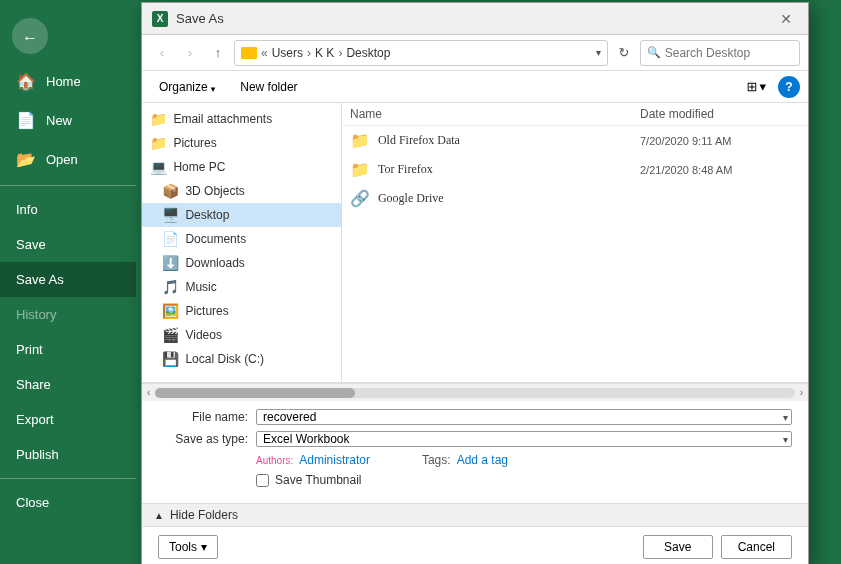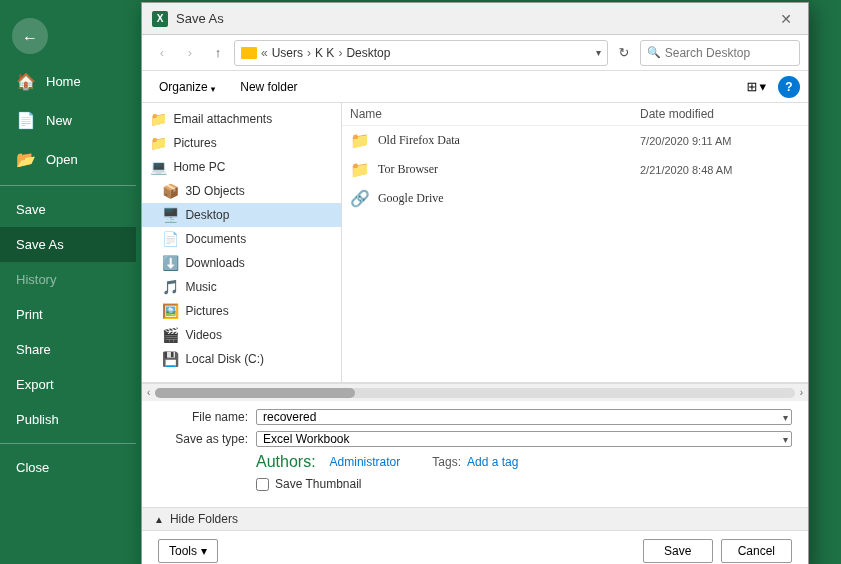--- a/index.html
+++ b/index.html
@@ -300,23 +300,23 @@
     .form-select-arrow {
       position: absolute; right: 4px; top: 50%; transform: translateY(-50%);
       font-size: 10px; color: #555; pointer-events: none;
     }
     .meta-row {
       display: flex;
       align-items: center;
       margin-bottom: 6px;
       padding: 0 0 0 98px;
     }
-    .meta-label { font-size: 16px; color: #15803d; margin-right: 14px; }
+    .meta-label { font-size: 10px; color: #ec4899; margin-right: 6px; }
     .meta-value { color: #0078d4; font-size: 12px; cursor: pointer; }
-    .meta-tags-label { font-size: 12px; color: #555; margin-left: 32px; margin-right: 6px; }
+    .meta-tags-label { font-size: 12px; color: #555; margin-left: 52px; margin-right: 6px; }
     .meta-tags-value { color: #0078d4; font-size: 12px; cursor: pointer; }
     .thumbnail-row {
       display: flex; align-items: center;
       padding: 0 0 0 98px;
       margin-bottom: 8px;
     }
     .thumbnail-checkbox { margin-right: 6px; width: 13px; height: 13px; }
     .thumbnail-label { font-size: 12px; color: #333; }
 
     
@@ -374,20 +374,23 @@
   </div>
   <div class="sidebar-item">
     <span class="icon">📄</span>
     <span>New</span>
   </div>
   <div class="sidebar-item">
     <span class="icon">📂</span>
     <span>Open</span>
   </div>
   <hr class="sidebar-divider">
+  <div class="sidebar-item">
+    <span>Info</span>
+  </div>
   <div class="sidebar-item">
     <span>Save</span>
   </div>
   <div class="sidebar-item active">
     <span>Save As</span>
   </div>
   <div class="sidebar-item disabled">
     <span>History</span>
   </div>
   <div class="sidebar-item">
@@ -512,21 +515,21 @@
           <div class="file-col-name">Name</div>
           <div class="file-col-date">Date modified</div>
         </div>
         <div class="file-row">
           <span class="file-row-icon">📁</span>
           <span class="file-row-name">Old Firefox Data</span>
           <span class="file-row-date">7/20/2020 9:11 AM</span>
         </div>
         <div class="file-row">
           <span class="file-row-icon">📁</span>
-          <span class="file-row-name">Tor Browser</span>
+          <span class="file-row-name">Tor Firefox</span>
           <span class="file-row-date">2/21/2020 8:48 AM</span>
         </div>
         <div class="file-row">
           <span class="file-row-icon">🔗</span>
           <span class="file-row-name">Google Drive</span>
         </div>
       </div>
     </div>
 
     <div class="hscroll-bar">

